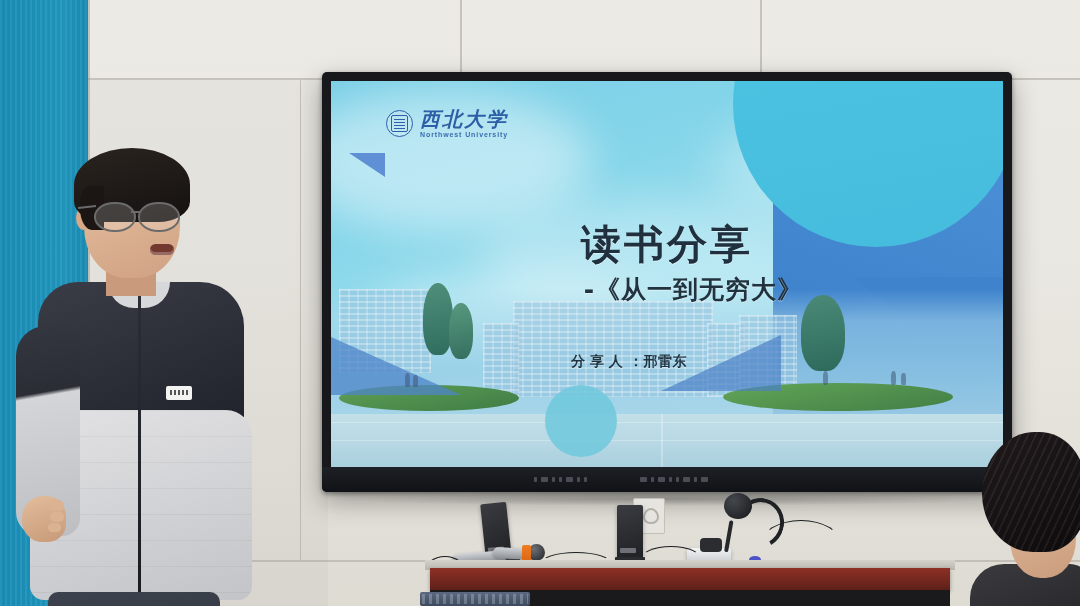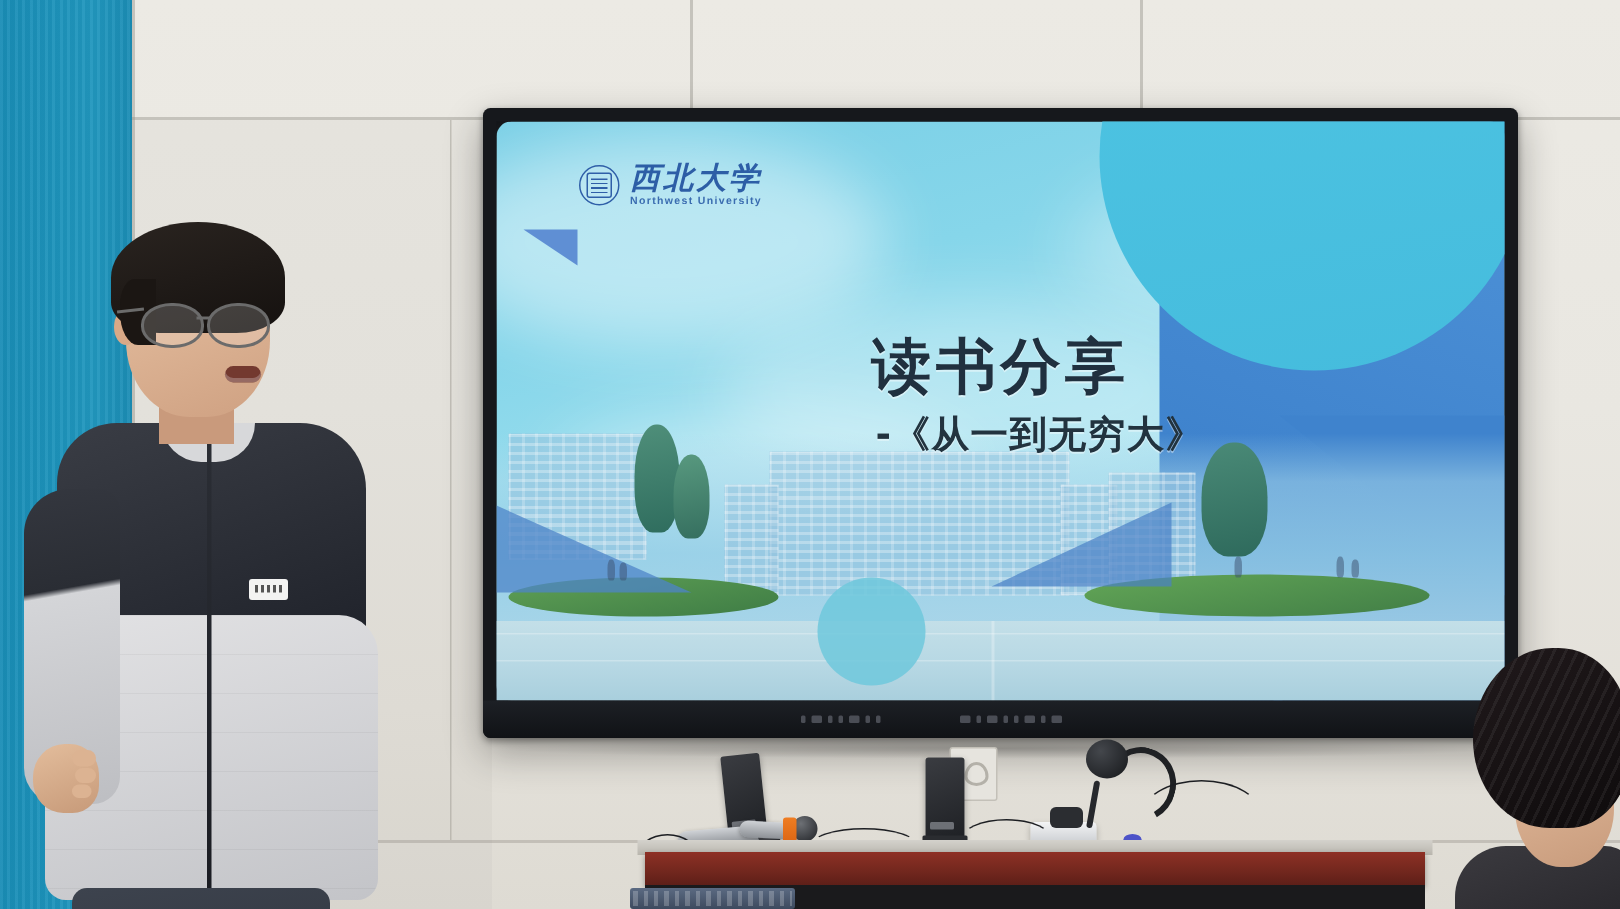--- a/index.html
+++ b/index.html
@@ -27,21 +27,21 @@
   #tv-inner{position:absolute;left:9px;top:9px;right:9px;bottom:25px;
     background:#0b0d10;overflow:hidden;}
   #tv-chin{position:absolute;left:0;bottom:0;width:100%;height:25px;
     background:linear-gradient(180deg,#1d2025,#101216);border-radius:0 0 5px 5px;}
   .chin-marks{position:absolute;top:9px;height:6px;display:flex;gap:4px;align-items:center;}
   .chin-marks i{display:block;width:3px;height:5px;background:#4a4d55;border-radius:1px;}
   .chin-marks i.w{width:7px;}
 
   
   #slide{position:absolute;inset:0;
-    background:linear-gradient(165deg,#79cfe6 0%,#86d6ea 28%,#9ddfee 52%,#bfe9f3 72%,#d5eff5 100%);border-radius:10px;}
+    background:linear-gradient(165deg,#79cfe6 0%,#86d6ea 28%,#9ddfee 52%,#bfe9f3 72%,#d5eff5 100%);}
   .cloudwash{position:absolute;border-radius:50%;filter:blur(22px);}
   .circle-big{position:absolute;border-radius:50%;}
   .bluepanel{position:absolute;}
   .tri{position:absolute;width:0;height:0;}
 
   
   #campus{position:absolute;left:0;right:0;bottom:0;height:46%;
     background:linear-gradient(180deg,rgba(190,228,240,.0) 0%,rgba(168,216,235,.55) 18%,rgba(150,205,230,.8) 45%,rgba(176,214,232,.95) 100%);}
   .bldg{position:absolute;background:rgba(150,195,222,.55);
     box-shadow:inset 0 0 0 1px rgba(255,255,255,.22);}
@@ -247,20 +247,21 @@
           <div>
             <div id="logo-cn">西北大学</div>
             <div id="logo-en">Northwest University</div>
           </div>
         </div>
 
         <div id="slide-title">读书分享</div>
         <div id="slide-subtitle">-《从一到无穷大》</div>
 
         <div id="slide-meta">
+          <div class="row"><span class="k">分 享 人</span><span>：</span><span>邢雷东</span></div>
         </div>
 
       </div>
     </div>
 
     <div id="tv-chin">
       <div class="chin-marks" style="left:212px;">
         <i></i>
           <i class="w"></i>
           <i></i>

